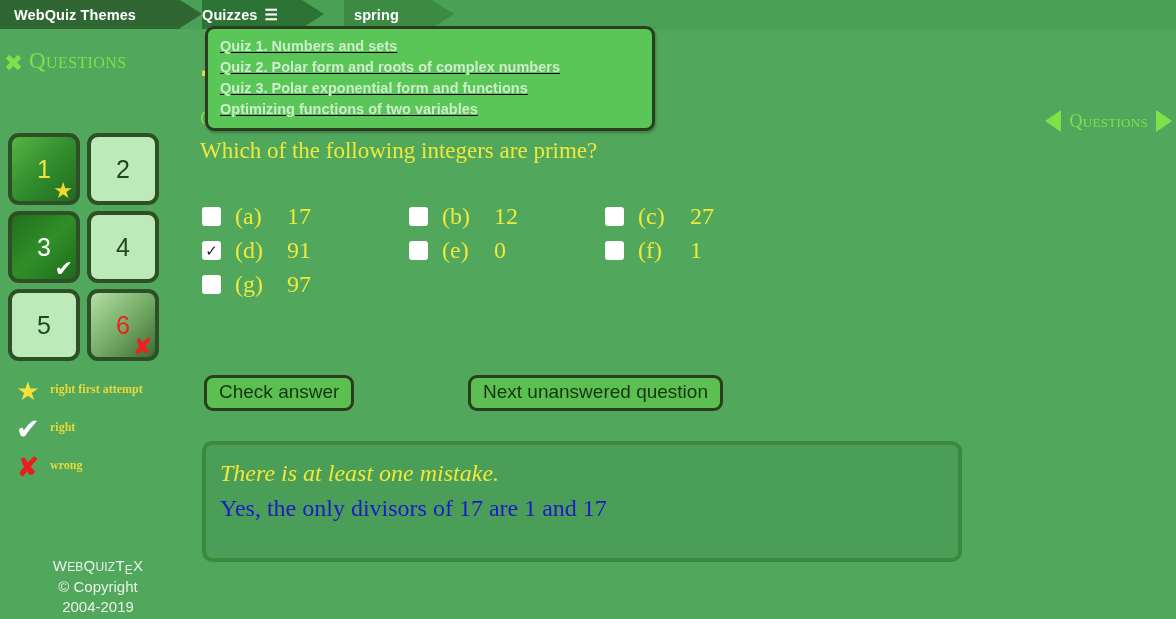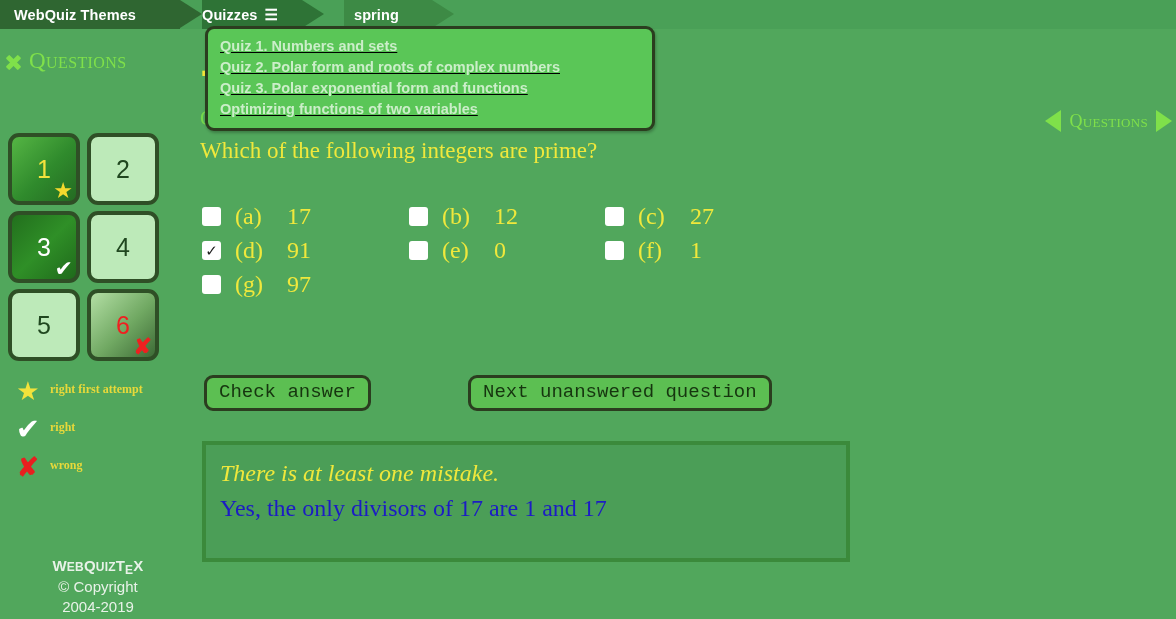--- a/index.html
+++ b/index.html
@@ -144,21 +144,21 @@
   .li-cross { color: #e81f1f; font-weight: bold; }
 
   .footer {
     position: absolute; bottom: 2px; left: 0;
     width: 196px;
     text-align: center;
     color: #e8f2e8;
     font-size: 15px;
     line-height: 20px;
   }
-  .wq-logo { font-weight: bold; font-size: 15px; letter-spacing: 0.2px; }
+  .wq-logo { font-weight: normal; font-size: 15px; letter-spacing: 0.2px; }
   .wq-logo .sc { font-size: 12px; }
   .wq-logo .down { display: inline-block; position: relative; top: 3px; }
 
   
   .main { position: absolute; top: 0; left: 196px; width: 980px; height: 619px; }
 
   .page-title {
     position: absolute; top: 44px; left: 4px;
     color: #f5e938;
     font-size: 35px; font-weight: bold;
@@ -235,35 +235,35 @@
     margin-left: 6px;
   }
 
   .actions { position: absolute; top: 375px; left: 0; width: 900px; }
   .act-btn {
     position: absolute;
     background: #5cbf52;
     border: 3px solid #2b3d1f;
     border-radius: 9px;
     color: #16350f;
-    font-family: Liberation Mono, monospace;
+    font-family: Liberation Sans, sans-serif;
     font-size: 19px;
     padding: 3px 12px 5px 12px;
     cursor: pointer;
     white-space: nowrap;
   }
   .act-check { left: 8px; }
   .act-next  { left: 272px; }
 
   .feedback {
     position: absolute; top: 441px; left: 6px;
-    width: 648px; height: 121px;
+    width: 760px; height: 121px;
     background: #4b9e57;
     border: 4px solid #3b8a3b;
-    border-radius: 0;
+    border-radius: 10px;
     padding: 11px 14px;
   }
   .fb-line {
     font-family: "Liberation Serif", serif;
     font-size: 24px;
     line-height: 35px;
     white-space: nowrap;
   }
   .fb-mistake { color: #f0e83c; font-style: italic; }
   .fb-example { color: #f0e83c; }

